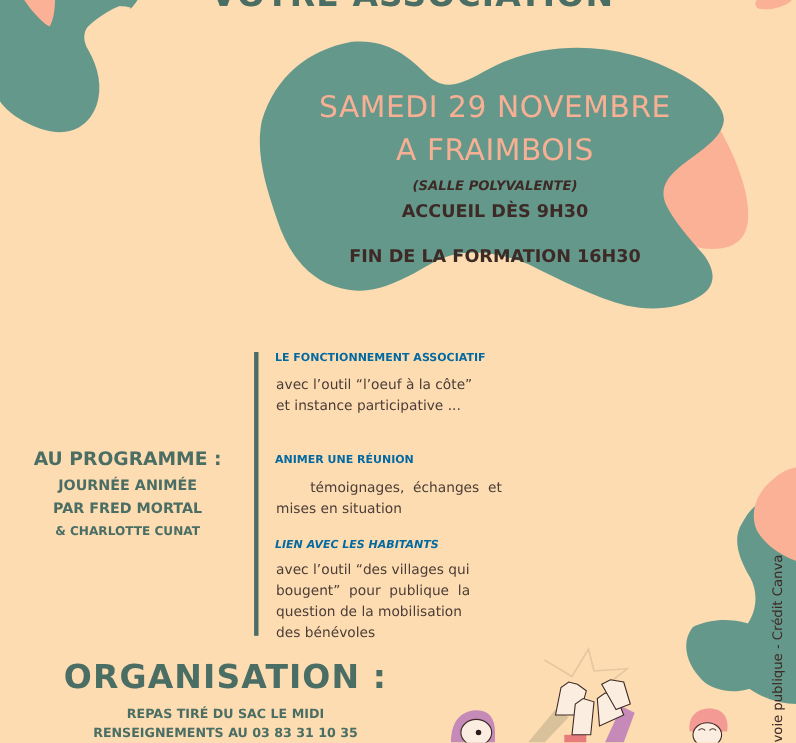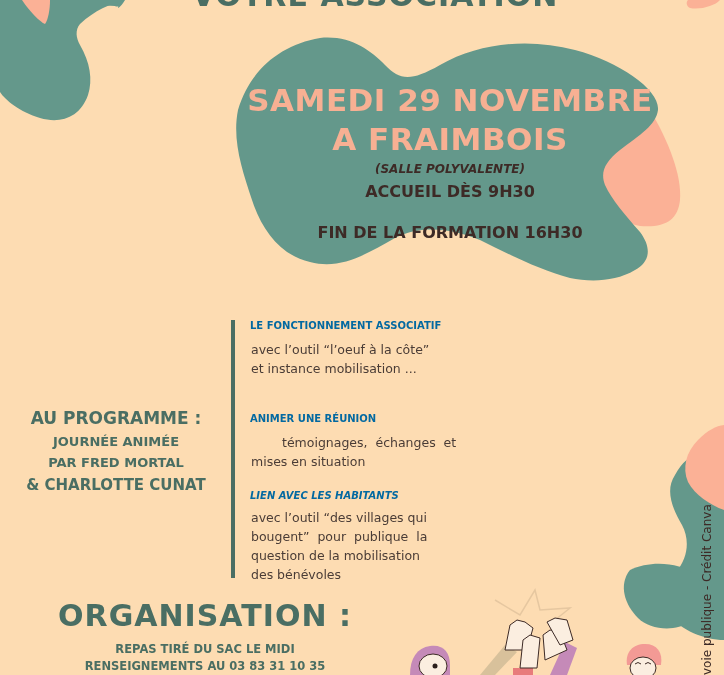--- a/index.html
+++ b/index.html
@@ -9,21 +9,21 @@
     font-family: "DejaVu Sans", "Liberation Sans", sans-serif;
   }
   .blobs { position: absolute; left: 0; top: 0; width: 724px; height: 675px; }
   .abs { position: absolute; }
   .top-title {
     left: 150px; top: -22px; width: 450px; text-align: center;
     font-size: 30px; font-weight: bold; color: #4a6e63; letter-spacing: 1px; white-space: nowrap;
   }
   .date-line {
     left: 240px; width: 420px; text-align: center; color: #f7b093;
-    font-size: 31px; font-weight: bold; letter-spacing: 0.5px; white-space: nowrap;
+    font-size: 27px; font-weight: normal; letter-spacing: 0.5px; white-space: nowrap;
   }
   .venue {
     left: 240px; top: 162px; width: 420px; text-align: center;
     font-size: 12px; font-style: italic; font-weight: bold; color: #3d2a26;
   }
   .time-line {
     left: 240px; width: 420px; text-align: center;
     font-size: 16px; font-weight: bold; color: #3d2a26; white-space: nowrap;
   }
   .prog-head {
@@ -67,28 +67,28 @@
 
 <div class="abs date-line" style="top:82px;">SAMEDI 29 NOVEMBRE</div>
 <div class="abs date-line" style="top:121px;">A FRAIMBOIS</div>
 <div class="abs venue">(SALLE POLYVALENTE)</div>
 <div class="abs time-line" style="top:182px;">ACCUEIL DÈS 9H30</div>
 <div class="abs time-line" style="top:223px;">FIN DE LA FORMATION 16H30</div>
 
 <div class="abs prog-head" style="top:392px; font-size:17px;">AU PROGRAMME :</div>
 <div class="abs prog-head" style="top:418px; font-size:13px;">JOURNÉE ANIMÉE</div>
 <div class="abs prog-head" style="top:439px; font-size:13px;">PAR FRED MORTAL</div>
-<div class="abs prog-head" style="top:460px; font-size:15px;text-align:center;">&amp; CHARLOTTE CUNAT</div>
+<div class="abs prog-head" style="top:460px; font-size:11px;text-align:center;">&amp; CHARLOTTE CUNAT</div>
 
 <div class="abs vbar"></div>
 
 <div class="abs sec-title" style="top:320px;">LE FONCTIONNEMENT ASSOCIATIF</div>
 <div class="abs sec-body" style="top:340px;">
   <div>avec l’outil “l’oeuf à la côte”</div>
-  <div>et instance mobilisation ...</div>
+  <div>et instance participative ...</div>
 </div>
 
 <div class="abs sec-title" style="top:413px;">ANIMER UNE RÉUNION</div>
 <div class="abs sec-body" style="top:433px;">
   <div style="white-space:pre;margin-left:31px;">témoignages,  échanges  et</div>
   <div>mises en situation</div>
 </div>
 
 <div class="abs sec-title" style="top:490px;font-style:italic;">LIEN AVEC LES HABITANTS</div>
 <div class="abs sec-body" style="top:508px;">

